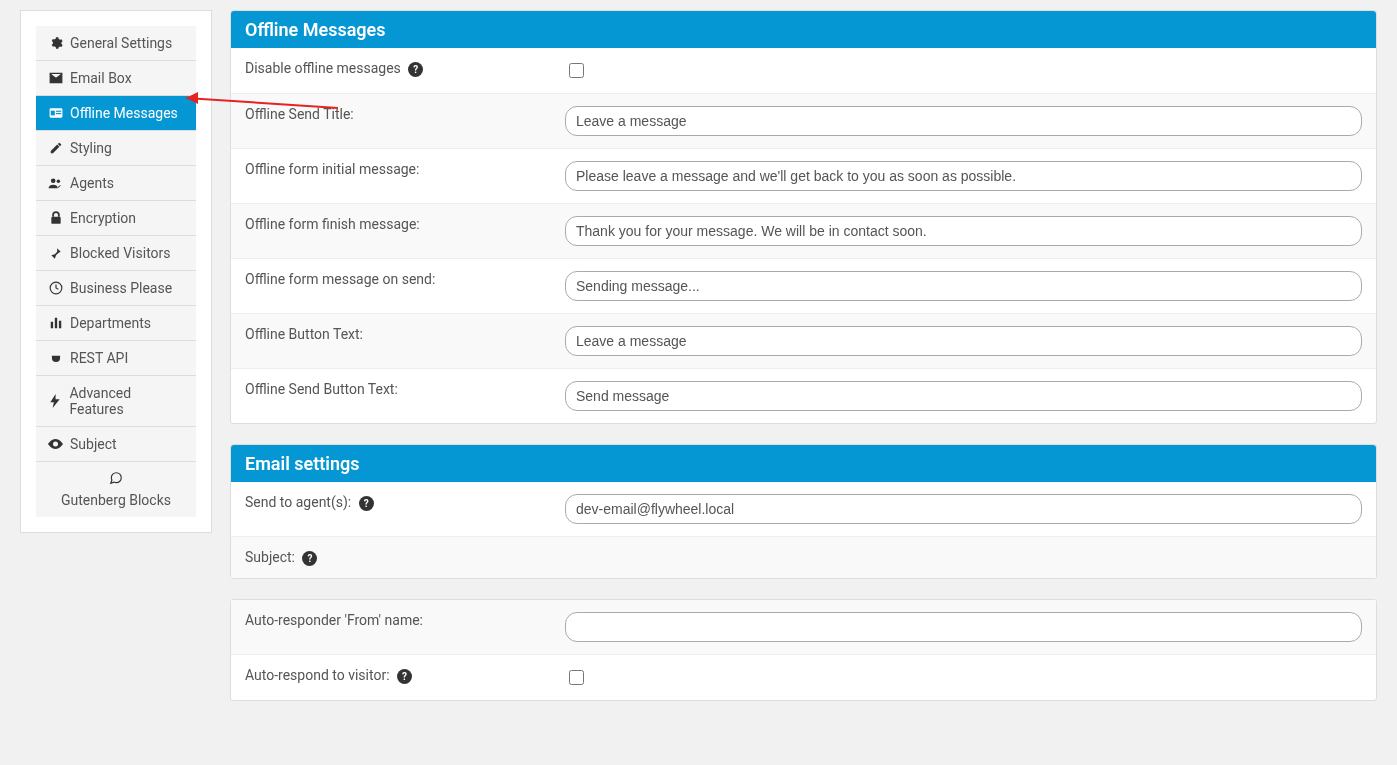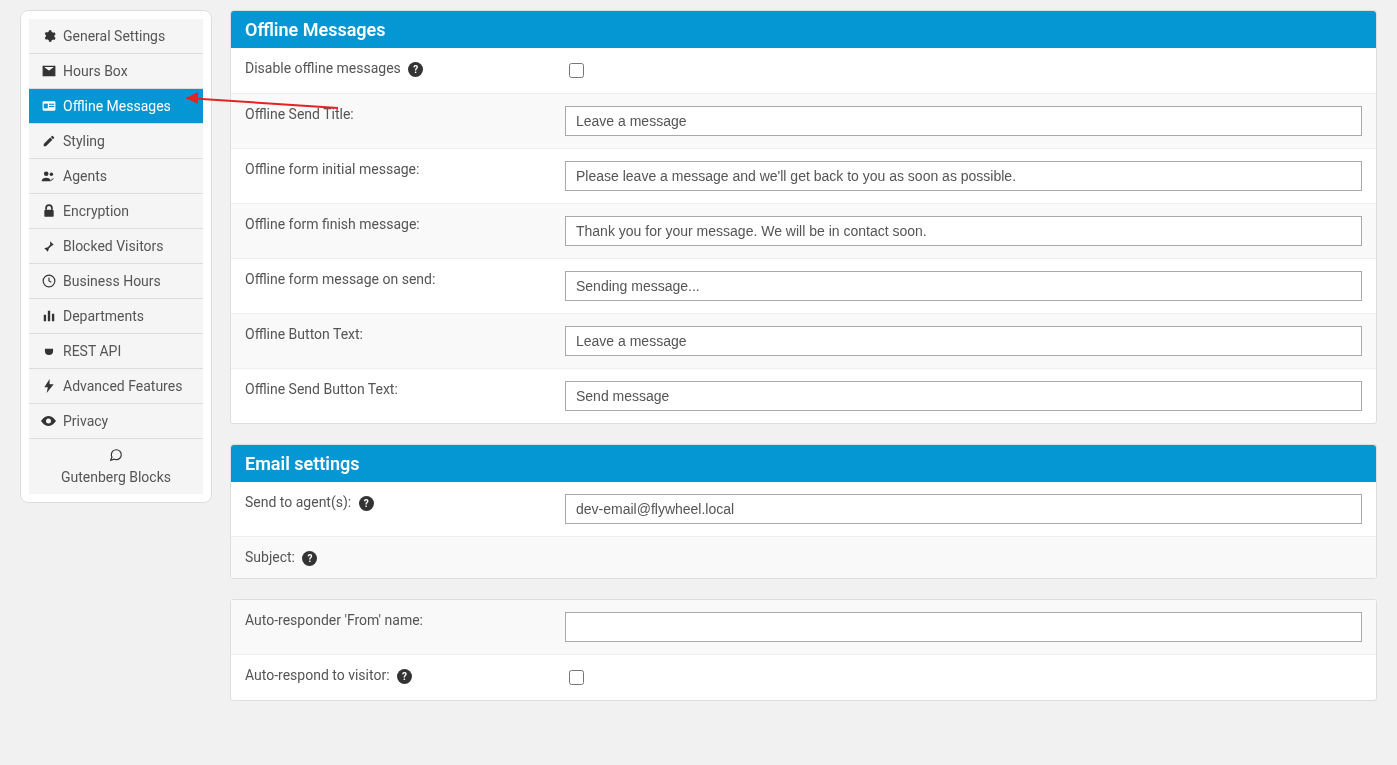--- a/index.html
+++ b/index.html
@@ -7,22 +7,22 @@
     margin: 0;
     font-family: -apple-system, "Segoe UI", Roboto, "Helvetica Neue", Arial, sans-serif;
     font-size: 14px;
     color: #444;
     background: #f1f1f1;
     padding: 10px 20px;
   }
   .layout { display: flex; gap: 18px; }
   .sidebar { width: 192px; flex-shrink: 0; }
   .sidebar ul {
-    list-style: none; margin: 0; padding: 8px;
-    border: 1px solid #ddd; border-radius: 8px; overflow:hidden;
+    list-style: none; margin: 0; padding: 15px;
+    border: 1px solid #ddd; border-radius: 0; overflow:hidden;
     background:#fff;
   }
   .sidebar li {
     padding: 9px 12px;
     border-bottom: 1px solid #ddd;
     background: #f5f5f5;
     color: #555;
     cursor: pointer;
     display:flex; align-items:center; gap:7px;
     font-size:14px;
@@ -46,21 +46,21 @@
     display:flex; align-items:flex-start;
     padding:12px 14px;
     border-bottom:1px solid #eee;
   }
   .row:nth-of-type(odd){background:#f9f9f9;}
   .row:last-child{border-bottom:none;}
   .lbl{width:320px; flex-shrink:0; color:#555; font-size:14px;}
   .ctrl{flex:1;}
   .ctrl input[type=text]{
     width:100%; padding:6px 10px; font-size:14px;
-    border:1px solid #aaa; border-radius:0; background:#fff; color:#555;
+    border:1px solid #aaa; border-radius:12px; background:#fff; color:#555;
   }
   .ctrl input[type=text]::placeholder{color:#999;}
   .ctrl input[type=checkbox]{width:15px;height:15px;}
   .help-icon{
     display:inline-flex;align-items:center;justify-content:center;
     width:15px;height:15px;border-radius:50%;
     background:#333;color:#fff;font-size:10px;font-weight:700;margin-left:4px;
   }
   .arrow{
     position:absolute;
@@ -87,21 +87,21 @@
         <span>General Settings</span>
       </li>
       <li>
         <span class="ico">
           <svg width="14" height="12" viewBox="0 0 24 20" fill="currentColor">
               <path d="M2 2h20v16H2zM2 2l10 8 10-8"></path>
               <path d="M2 2h20v16H2z" fill="none" stroke="currentColor" stroke-width="2"></path>
               <path d="M2 4l10 7 10-7" fill="none" stroke="currentColor" stroke-width="2"></path>
             </svg>
         </span>
-        <span>Hours Box</span>
+        <span>Email Box</span>
       </li>
       <li class="active">
         <span class="ico">
           <svg width="14" height="12" viewBox="0 0 24 18" fill="currentColor">
               <rect x="1" y="1" width="22" height="16" rx="2"></rect>
               <rect x="3" y="5" width="7" height="8" fill="#0596d4"></rect>
               <rect x="12" y="5" width="9" height="2" fill="#0596d4"></rect>
               <rect x="12" y="9" width="9" height="2" fill="#0596d4"></rect>
             </svg>
         </span>
@@ -143,21 +143,21 @@
         </span>
         <span>Blocked Visitors</span>
       </li>
       <li>
         <span class="ico">
           <svg width="14" height="14" viewBox="0 0 24 24" fill="none" stroke="currentColor" stroke-width="2">
               <circle cx="12" cy="12" r="10"></circle>
               <path d="M12 6v6l4 2"></path>
             </svg>
         </span>
-        <span>Business Hours</span>
+        <span>Business Please</span>
       </li>
       <li>
         <span class="ico">
           <svg width="14" height="14" viewBox="0 0 24 24" fill="currentColor">
               <path d="M3 21V10h4v11zm7 0V3h4v18zm7 0V8h4v13z"></path>
             </svg>
         </span>
         <span>Departments</span>
       </li>
       <li>
@@ -175,21 +175,21 @@
             </svg>
         </span>
         <span>Advanced Features</span>
       </li>
       <li>
         <span class="ico">
           <svg width="16" height="12" viewBox="0 0 24 16" fill="currentColor">
               <path d="M12 0C5 0 0 8 0 8s5 8 12 8 12-8 12-8-5-8-12-8zm0 12a4 4 0 110-8 4 4 0 010 8z"></path>
             </svg>
         </span>
-        <span>Privacy</span>
+        <span>Subject</span>
       </li>
       <li>
         <span class="ico">
           <svg width="14" height="14" viewBox="0 0 24 24" fill="none" stroke="currentColor" stroke-width="2">
               <path d="M21 11.5a8.38 8.38 0 01-8.5 8.5 8.5 8.5 0 01-4-1L3 21l2-5.5a8.38 8.38 0 01-1-4A8.5 8.5 0 0112.5 3 8.38 8.38 0 0121 11.5z"></path>
             </svg>
         </span>
         <span>Gutenberg Blocks</span>
       </li>
     </ul>

